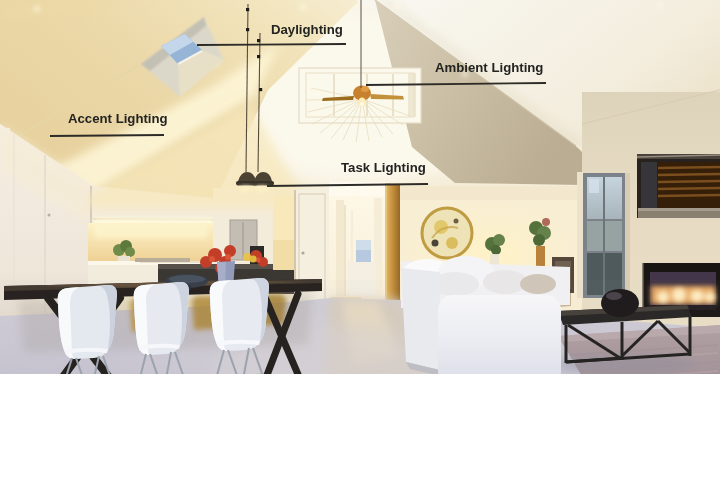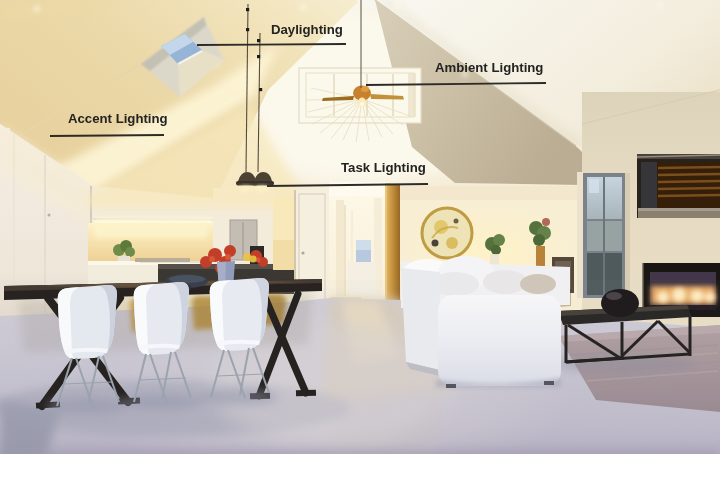--- a/index.html
+++ b/index.html
@@ -1,16 +1,16 @@
 <!DOCTYPE html>
 <html><head>
 <meta charset="utf-8">
 <style>
   html,body{margin:0;padding:0;background:#fff;}
-  #stage{position:relative;width:720px;height:454px;overflow:hidden;font-family:"Liberation Sans",sans-serif;text-decoration:underline;}
+  #stage{position:relative;width:720px;height:374px;overflow:hidden;font-family:"Liberation Sans",sans-serif;text-decoration:underline;}
   svg{display:block;}
 </style>
 </head>
 <body>
 <div id="stage">
 <svg width="720" height="478" viewBox="0 0 720 478" xmlns="http://www.w3.org/2000/svg">
 <defs>
   <linearGradient id="leftSlope" x1="0" y1="0.75" x2="1" y2="0">
     <stop offset="0" stop-color="#e6d09c"></stop>
     <stop offset="0.45" stop-color="#ebd8a8"></stop>

